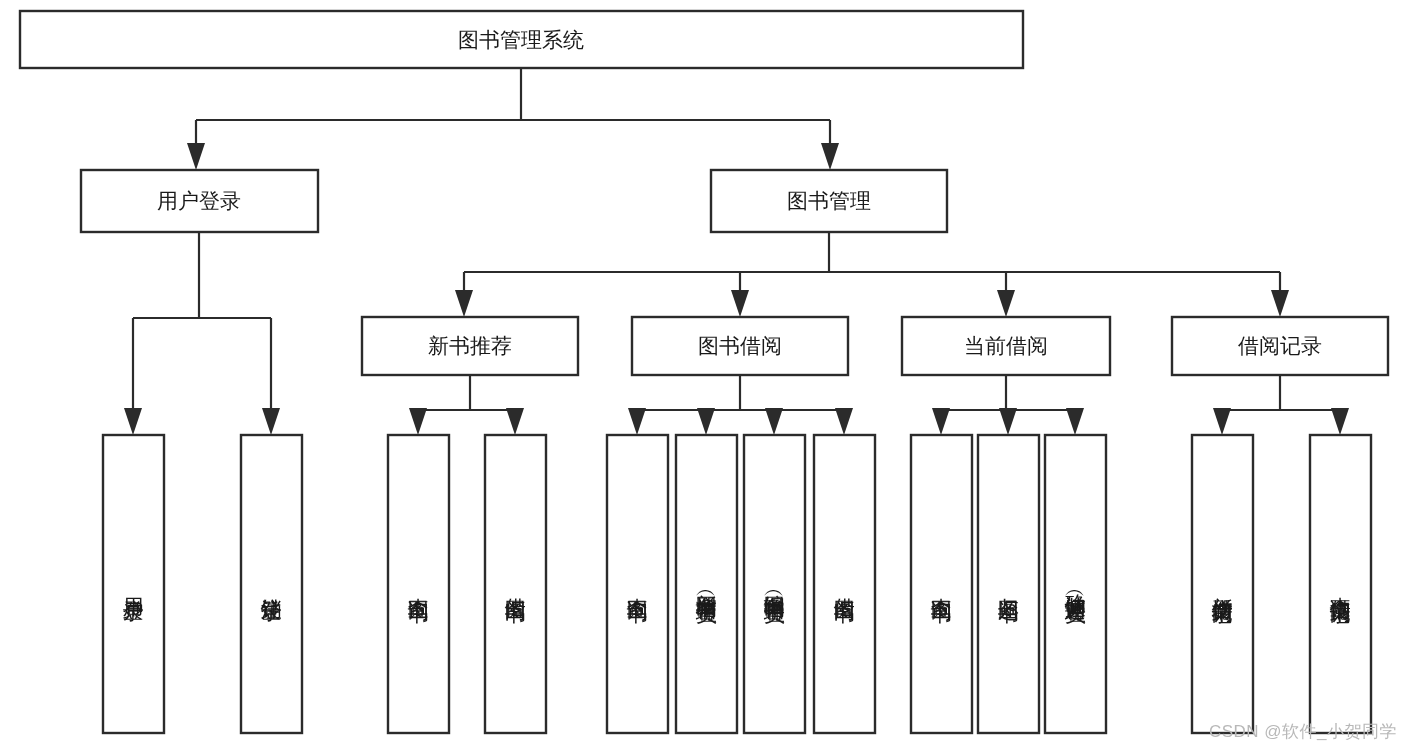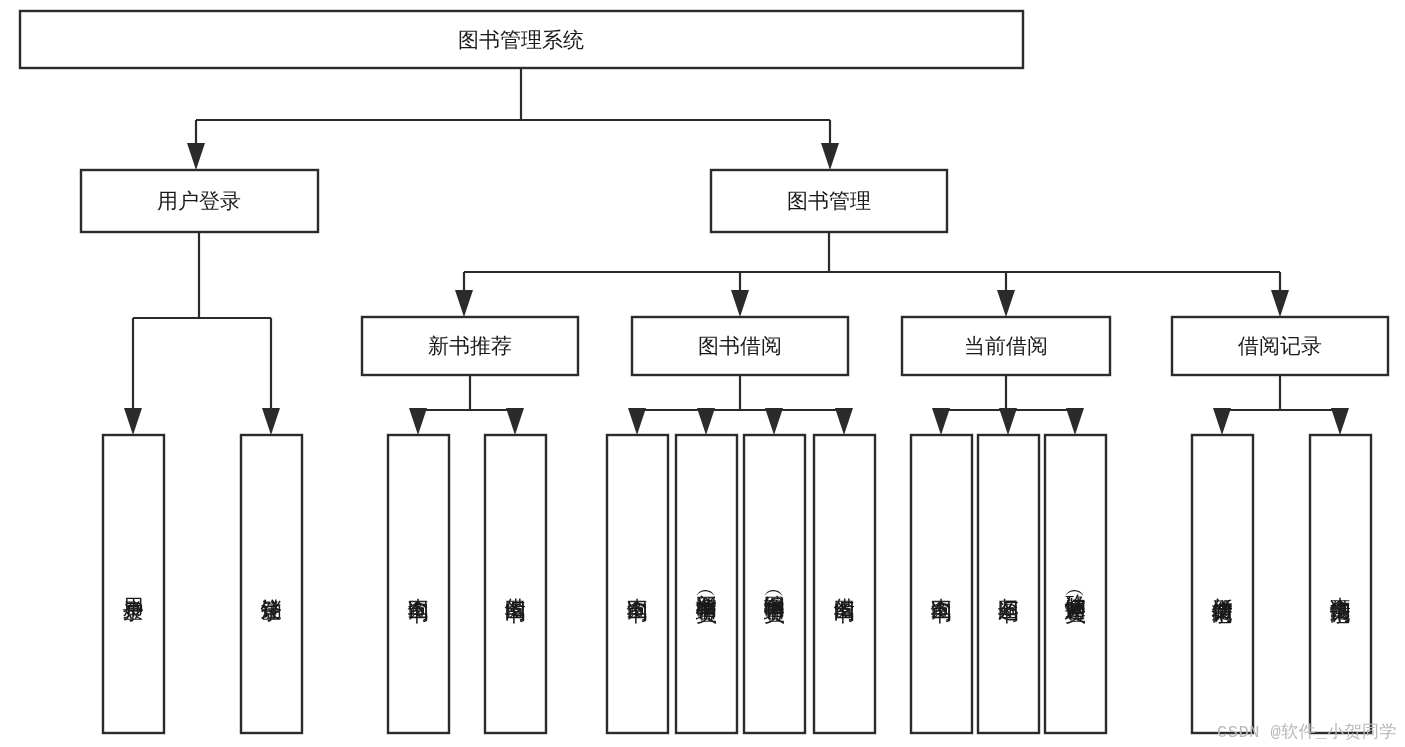--- a/index.html
+++ b/index.html
@@ -64,21 +64,21 @@
     justify-content: center;
     text-align: center;
     white-space: nowrap;
     pointer-events: none;
     user-select: none;
   }
   .watermark {
     position: absolute;
     right: 8px;
     bottom: 4px;
-    font-family: Liberation Mono, monospace;
+    font-family: Liberation Sans, sans-serif;
     font-size: 17px;
     color: #b8b8b8;
     letter-spacing: 0.5px;
     white-space: nowrap;
   }
 </style>
 </head>
 <body>
 
 <div id="diagram-root">

